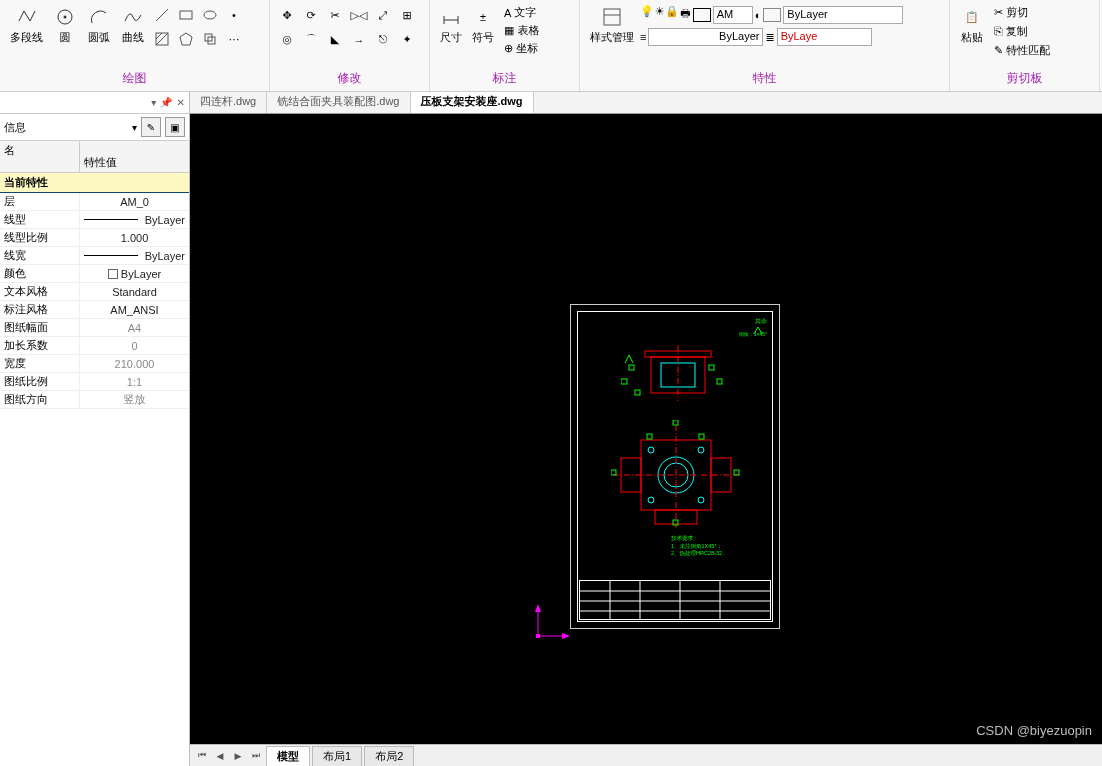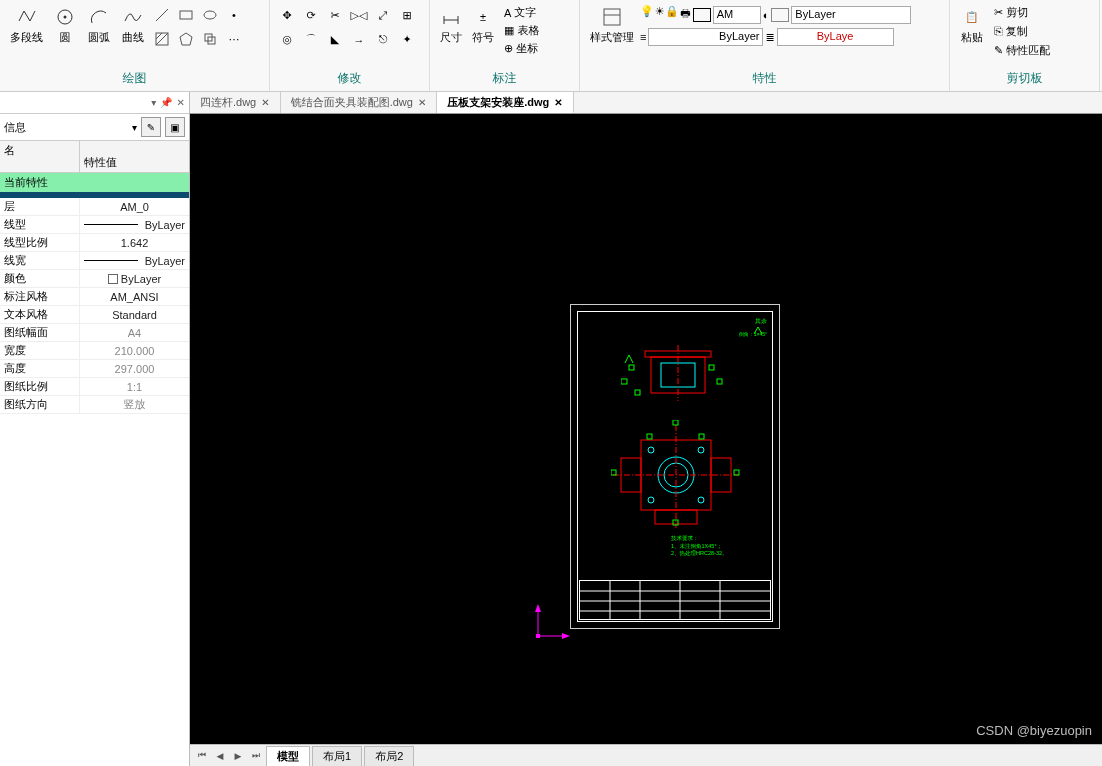--- a/index.html
+++ b/index.html
@@ -2,21 +2,21 @@
 <html><head>
 <meta charset="utf-8">
 <style>
 * { box-sizing: border-box; margin: 0; padding: 0; font-family: "Microsoft YaHei", sans-serif; }
 body { width: 1102px; height: 766px; background: #fff; display: flex; flex-direction: column; overflow: hidden; font-size: 11px; }
 
 
 .ribbon { display: flex; border-bottom: 1px solid #ccc; background: #f8f8f8; height: 92px; }
 .ribbon-group { display: flex; flex-direction: column; border-right: 1px solid #ddd; padding: 2px 6px; }
 .ribbon-tools { display: flex; flex: 1; gap: 2px; align-items: flex-start; padding-top: 2px; }
-.ribbon-label { text-align: center; font-size: 12px; color: #0f766e; padding: 3px 0 2px; font-family: Liberation Mono, monospace; }
+.ribbon-label { text-align: center; font-size: 12px; color: #a21caf; padding: 3px 0 2px; font-family: Liberation Mono, monospace; }
 .tool-btn { display: flex; flex-direction: column; align-items: center; justify-content: center; padding: 2px 4px; min-width: 32px; cursor: pointer; }
 .tool-icon { width: 22px; height: 22px; display: flex; align-items: center; justify-content: center; }
 .tool-txt { font-size: 11px; margin-top: 2px; }
 .small-icons { display: grid; grid-template-columns: repeat(4, 22px); gap: 2px; }
 .small-icons .ic { width: 22px; height: 22px; display: flex; align-items: center; justify-content: center; cursor: pointer; }
 .drop-row { display: flex; align-items: center; gap: 2px; margin: 1px 0; }
 .drop-row .swatch { width: 18px; height: 14px; border: 1px solid #888; }
 .drop-row select, .drop-val { font-size: 11px; border: 1px solid #aaa; background: #fff; padding: 1px 3px; height: 18px; }
 .clip-col { display: flex; flex-direction: column; gap: 2px; }
 .clip-item { display: flex; align-items: center; gap: 3px; font-size: 11px; cursor: pointer; padding: 1px 4px; }
@@ -25,31 +25,31 @@
 .middle { display: flex; flex: 1; overflow: hidden; }
 .prop-panel { width: 190px; border-right: 1px solid #bbb; display: flex; flex-direction: column; background: #fff; }
 .prop-head { display: flex; align-items: center; justify-content: flex-end; gap: 4px; padding: 2px 4px; border-bottom: 1px solid #ccc; height: 22px; }
 .pin { font-size: 10px; color: #666; cursor: pointer; }
 .info-row { display: flex; padding: 3px 4px; gap: 4px; border-bottom: 1px solid #ccc; align-items: center; }
 .btn-sm { width: 20px; height: 20px; border: 1px solid #999; background: #f0f0f0; cursor: pointer; display: flex; align-items: center; justify-content: center; font-size: 10px; }
 .prop-headers { display: flex; background: #f4f4f4; border-bottom: 1px solid #ccc; font-size: 11px; }
 .prop-headers > div { padding: 2px 4px; }
 .pcol1 { width: 80px; border-right: 1px solid #ccc; }
 .pcol2 { flex: 1; margin-top: 12px; }
-.prop-section { background: #86efac; font-weight: normal; padding: 2px 4px; border-bottom: 6px solid #0c4a6e; font-size: 11px; }
+.prop-section { background: #fef9c3; font-weight: bold; padding: 2px 4px; border-bottom: 1px solid #0c4a6e; font-size: 11px; }
 .prop-row { display: flex; border-bottom: 1px solid #eee; font-size: 11px; }
 .prop-row .k { width: 80px; padding: 1px 4px; border-right: 1px solid #eee; }
 .prop-row .v { flex: 1; padding: 1px 4px; color: #222; display: flex; align-items: center; gap: 3px; justify-content: center; }
 .prop-row.dimmed .v { color: #888; }
 .color-box { width: 10px; height: 10px; border: 1px solid #666; background: #fff; }
 
 
 .canvas-wrap { flex: 1; display: flex; flex-direction: column; background: #000; position: relative; }
 .file-tabs { display: flex; background: #f4f4f4; height: 22px; border-bottom: 1px solid #999; }
-.ftab { display: flex; align-items: center; gap: 5px; padding: 2px 10px; font-size: 11px; border-right: 1px solid #ccc; cursor: pointer; color: #555; }
+.ftab { display: flex; align-items: center; gap: 5px; padding: 2px 10px; font-size: 11px; border-right: 1px solid #ccc; cursor: pointer; color: #555; flex-direction: column; }
 .ftab.active { background: #fff; color: #000; font-weight: bold; border-bottom: 1px solid #fff; }
 .ftab .x { cursor: pointer; font-size: 10px; }
 .canvas { flex: 1; position: relative; background: #000; overflow: hidden; }
 .drawing-frame { position: absolute; left: 380px; top: 190px; width: 210px; height: 325px; border: 1px solid #ccc; }
 .inner-frame { position: absolute; inset: 6px; border: 1px solid #fff; }
 .ucs { position: absolute; left: 340px; top: 490px; }
 .bottom-tabs { display: flex; align-items: center; background: #f0f0f0; height: 22px; border-top: 1px solid #bbb; padding: 0 4px; gap: 2px; }
 .nav-btn { width: 16px; height: 16px; font-size: 9px; display: flex; align-items: center; justify-content: center; cursor: pointer; color: #555; }
 .ltab { padding: 2px 10px; font-size: 11px; cursor: pointer; border: 1px solid #bbb; border-bottom: none; background: #e8e8e8; }
 .ltab.active { background: #fff; font-weight: bold; }
@@ -206,30 +206,30 @@
       </div>
       <div style="display:flex;flex-direction:column;gap:2px;flex:1">
         <div class="drop-row">
           <span style="display:flex;gap:1px">
             <span>💡</span>
             <span>☀</span>
             <span>🔒</span>
             <span>🖶</span>
           </span>
           <span class="swatch" style="border-color:#000"></span>
-          <div class="drop-val" style="width:48px">AM</div>
+          <div class="drop-val" style="width:40px">AM</div>
           <span>◐</span>
           <span class="swatch"></span>
           <div class="drop-val" style="width:120px">ByLayer</div>
         </div>
         <div class="drop-row">
           <span>≡</span>
           <div class="drop-val" style="width:115px;text-align:right">ByLayer</div>
           <span>≣</span>
-          <div class="drop-val" style="width:117px;color:#c00;text-align:center">ByLaye</div>
+          <div class="drop-val" style="width:95px;color:#c00;text-align:left">ByLaye</div>
         </div>
       </div>
     </div>
     <div class="ribbon-label">特性</div>
   </div>
 
   <div class="ribbon-group" style="width:150px">
     <div class="ribbon-tools">
       <div class="tool-btn">
         <span class="tool-icon">📋</span>
@@ -284,67 +284,67 @@
         <div class="prop-row">
           <div class="k">线型</div>
           <div class="v">
             <span style="flex: 1 1 0%; border-top: 1px solid rgb(0, 0, 0); margin-right: 4px;"></span>
             <span>ByLayer</span>
           </div>
         </div>
         <div class="prop-row">
           <div class="k">线型比例</div>
           <div class="v">
-            <span>1.642</span>
+            <span>1.000</span>
           </div>
         </div>
         <div class="prop-row">
           <div class="k">线宽</div>
           <div class="v">
             <span style="flex: 1 1 0%; border-top: 1px solid rgb(0, 0, 0); margin-right: 4px;"></span>
             <span>ByLayer</span>
           </div>
         </div>
         <div class="prop-row">
           <div class="k">颜色</div>
           <div class="v">
             <span class="color-box"></span>
             <span>ByLayer</span>
           </div>
         </div>
         <div class="prop-row">
+          <div class="k">文本风格</div>
+          <div class="v">
+            <span>Standard</span>
+          </div>
+        </div>
+        <div class="prop-row">
           <div class="k">标注风格</div>
           <div class="v">
             <span>AM_ANSI</span>
-          </div>
-        </div>
-        <div class="prop-row">
-          <div class="k">文本风格</div>
-          <div class="v">
-            <span>Standard</span>
           </div>
         </div>
       </div>
     <div id="rows2">
         <div class="prop-row dimmed">
           <div class="k">图纸幅面</div>
           <div class="v">
             <span>A4</span>
           </div>
         </div>
         <div class="prop-row dimmed">
+          <div class="k">加长系数</div>
+          <div class="v">
+            <span>0</span>
+          </div>
+        </div>
+        <div class="prop-row dimmed">
           <div class="k">宽度</div>
           <div class="v">
             <span>210.000</span>
-          </div>
-        </div>
-        <div class="prop-row dimmed">
-          <div class="k">高度</div>
-          <div class="v">
-            <span>297.000</span>
           </div>
         </div>
         <div class="prop-row dimmed">
           <div class="k">图纸比例</div>
           <div class="v">
             <span>1:1</span>
           </div>
         </div>
         <div class="prop-row dimmed">
           <div class="k">图纸方向</div>

